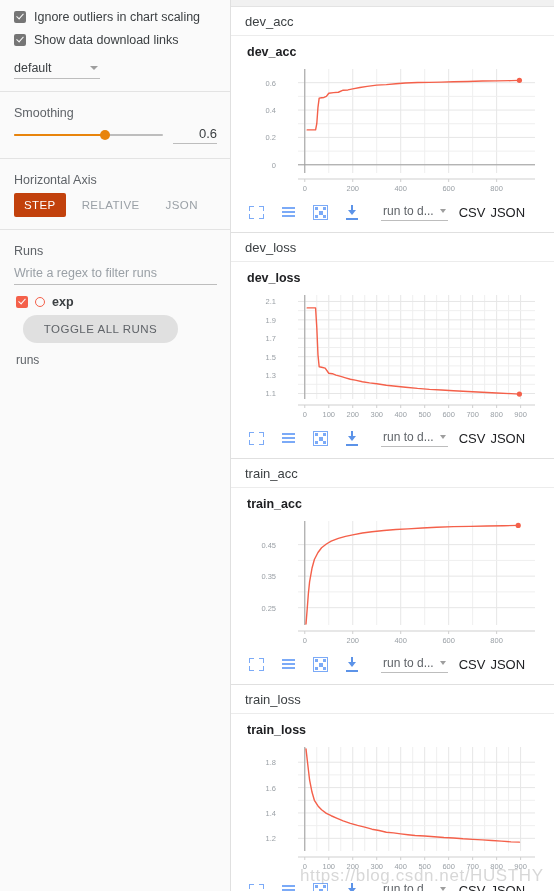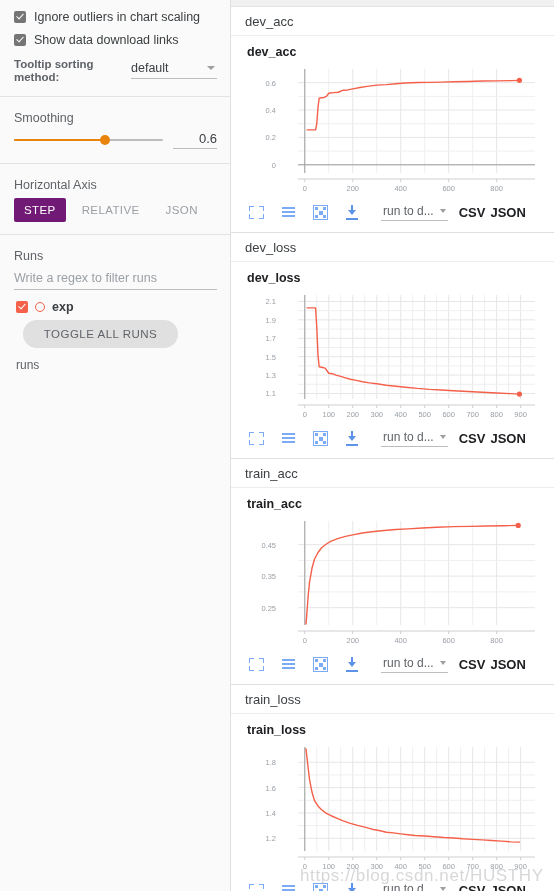--- a/index.html
+++ b/index.html
@@ -74,21 +74,21 @@
   .smoothval{
     width:44px;text-align:right;font-size:13px;color:#3c4043;
     border-bottom:1px solid #bdbdbd;padding-bottom:2px;
   }
 
   .toggle-group{display:flex;align-items:center;gap:6px;margin-top:6px;}
   .tgl{
     font-size:11.5px;letter-spacing:.4px;color:#9aa0a6;
     padding:6px 10px;border-radius:2px;
   }
-  .tgl.active{background:#701a75;color:#ffffff;}
+  .tgl.active{background:#c2410c;color:#ffffff;}
 
   .regex-input{
     width:100%;box-sizing:border-box;
     border:none;border-bottom:1px solid #bdbdbd;
     background:transparent;
     font-family:"Liberation Sans", sans-serif;
     font-size:12.5px;color:#3c4043;
     padding:2px 0 4px 0;
     outline:none;
   }
@@ -179,21 +179,21 @@
     min-width:62px;
   }
   .runsel .t{font-size:12px;color:#5f6368;}
   .caret-sm{
     width:0;height:0;
     border-left:3.5px solid transparent;
     border-right:3.5px solid transparent;
     border-top:4px solid #9e9e9e;
   }
   .dl-links{display:flex;align-items:center;gap:5px;}
-  .dl-links span{font-size:13px;font-weight:bold;color:#202124;}
+  .dl-links span{font-size:13px;font-weight:normal;color:#202124;}
 
   
   .watermark{
     position:absolute;
     left:300px;top:866px;
     font-size:17px;letter-spacing:.6px;
     color:rgba(150,150,150,.38);
     white-space:nowrap;
     pointer-events:none;
     font-family:"Liberation Sans", sans-serif;
@@ -212,21 +212,20 @@
       <div class="checkrow">
         <span class="cb"></span>
         <span class="lbl">Ignore outliers in chart scaling</span>
       </div>
       <div class="checkrow">
         <span class="cb"></span>
         <span class="lbl">Show data download links</span>
       </div>
 
       <div class="tooltip-row">
-        <div class="tooltip-label">Tooltip sorting method:</div>
         <div class="select">
           <span class="val">default</span>
           <span class="caret"></span>
         </div>
       </div>
     </div>
 
     <div class="sb-divider"></div>
 
     <div class="sb-section">

